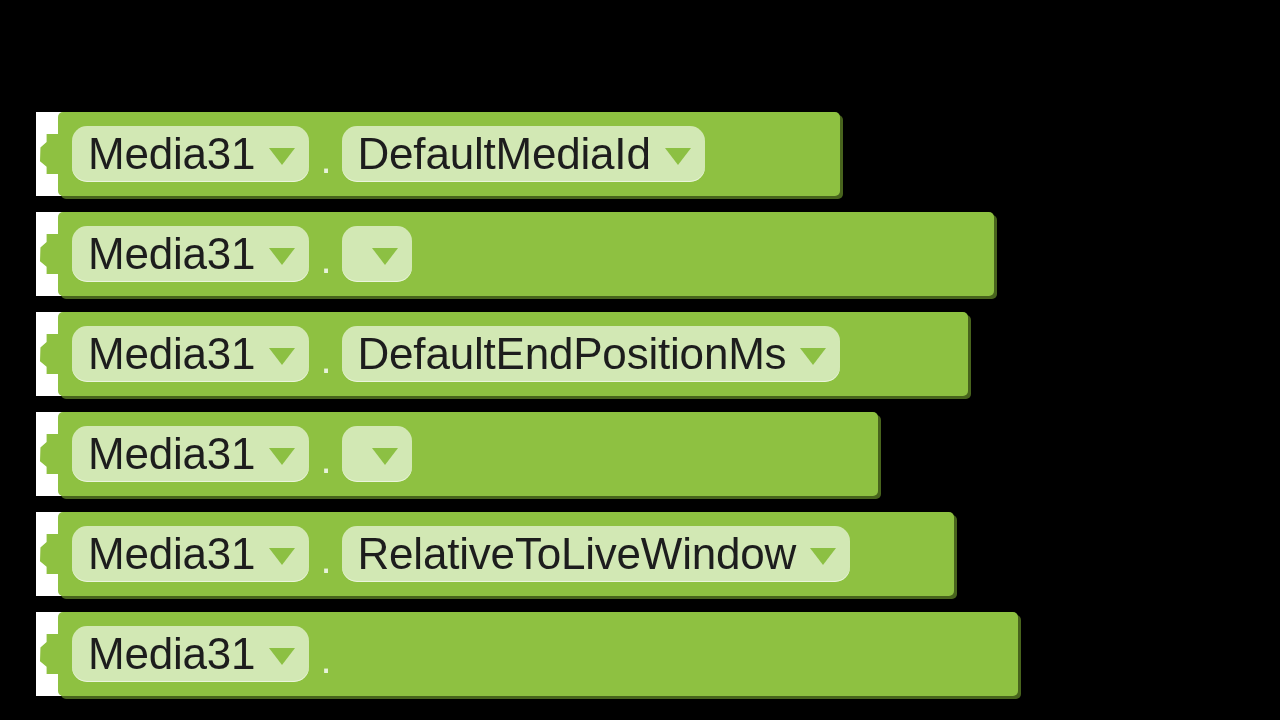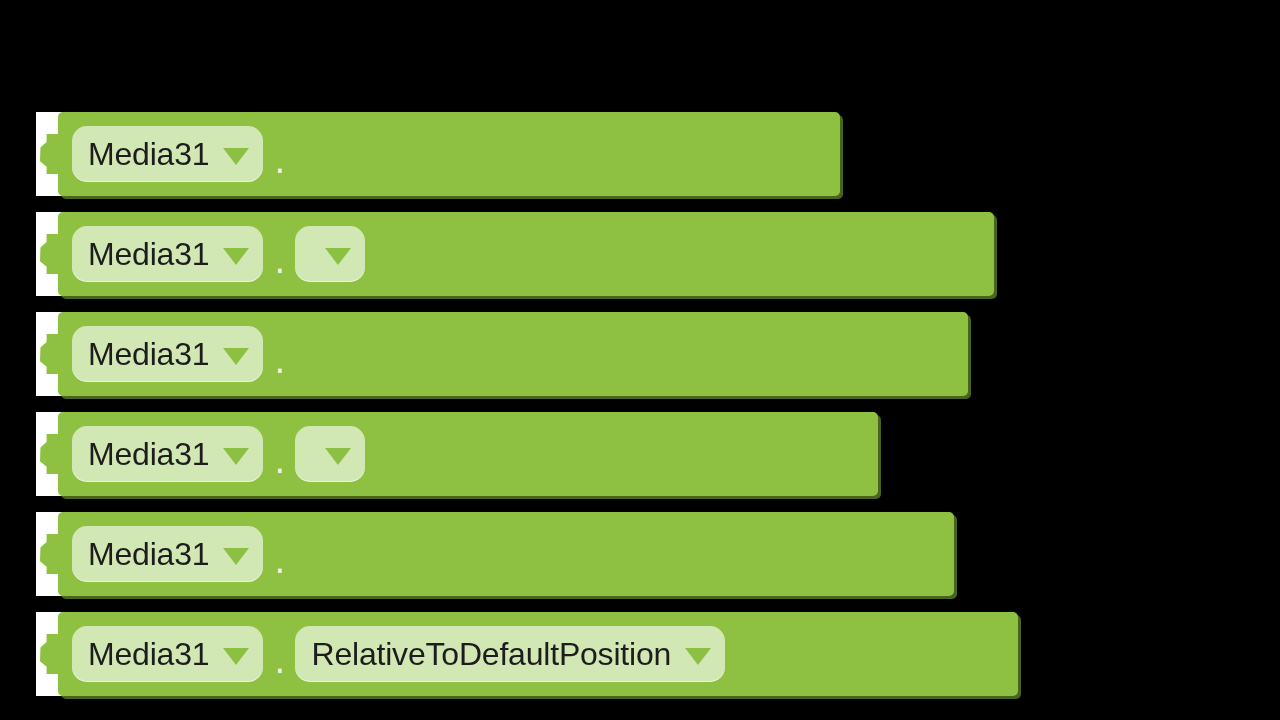--- a/index.html
+++ b/index.html
@@ -93,21 +93,21 @@
     height: 56px;
     display: inline-flex;
     align-items: center;
     padding: 0 14px 0 16px;
     box-sizing: border-box;
     box-shadow: inset 0 -1px 0 rgba(255,255,255,0.55);
   }
 
   .field-text {
     font-family: "Liberation Sans", sans-serif;
-    font-size: 32px;
+    font-size: 44px;
     line-height: 40px;
     color: #1d1d1d;
     white-space: nowrap;
     letter-spacing: -0.2px;
   }
 
   .dd-arrow {
     display: inline-block;
     width: 0;
     height: 0;
@@ -138,20 +138,24 @@
 
     <div class="block-row">
       <div class="left-gutter"></div>
       <div class="output-plug"></div>
       <div class="block-body" style="width: 782px;">
         <span class="field">
           <span class="field-text">Media31</span>
           <span class="dd-arrow"></span>
         </span>
         <span class="dot-sep">.</span>
+        <span class="field">
+          <span class="field-text">DefaultMediaId</span>
+          <span class="dd-arrow"></span>
+        </span>
       </div>
     </div>
 
     <div class="block-row">
       <div class="left-gutter"></div>
       <div class="output-plug"></div>
       <div class="block-body" style="width: 936px;">
         <span class="field">
           <span class="field-text">Media31</span>
           <span class="dd-arrow"></span>
@@ -165,20 +169,24 @@
 
     <div class="block-row">
       <div class="left-gutter"></div>
       <div class="output-plug"></div>
       <div class="block-body" style="width: 910px;">
         <span class="field">
           <span class="field-text">Media31</span>
           <span class="dd-arrow"></span>
         </span>
         <span class="dot-sep">.</span>
+        <span class="field">
+          <span class="field-text">DefaultEndPositionMs</span>
+          <span class="dd-arrow"></span>
+        </span>
       </div>
     </div>
 
     <div class="block-row">
       <div class="left-gutter"></div>
       <div class="output-plug"></div>
       <div class="block-body" style="width: 820px;">
         <span class="field">
           <span class="field-text">Media31</span>
           <span class="dd-arrow"></span>
@@ -192,33 +200,33 @@
 
     <div class="block-row">
       <div class="left-gutter"></div>
       <div class="output-plug"></div>
       <div class="block-body" style="width: 896px;">
         <span class="field">
           <span class="field-text">Media31</span>
           <span class="dd-arrow"></span>
         </span>
         <span class="dot-sep">.</span>
+        <span class="field">
+          <span class="field-text">RelativeToLiveWindow</span>
+          <span class="dd-arrow"></span>
+        </span>
       </div>
     </div>
 
     <div class="block-row">
       <div class="left-gutter"></div>
       <div class="output-plug"></div>
       <div class="block-body" style="width: 960px;">
         <span class="field">
           <span class="field-text">Media31</span>
           <span class="dd-arrow"></span>
         </span>
         <span class="dot-sep">.</span>
-        <span class="field">
-          <span class="field-text">RelativeToDefaultPosition</span>
-          <span class="dd-arrow"></span>
-        </span>
       </div>
     </div>
 
   </div>
 </div>
 
 </body></html>

